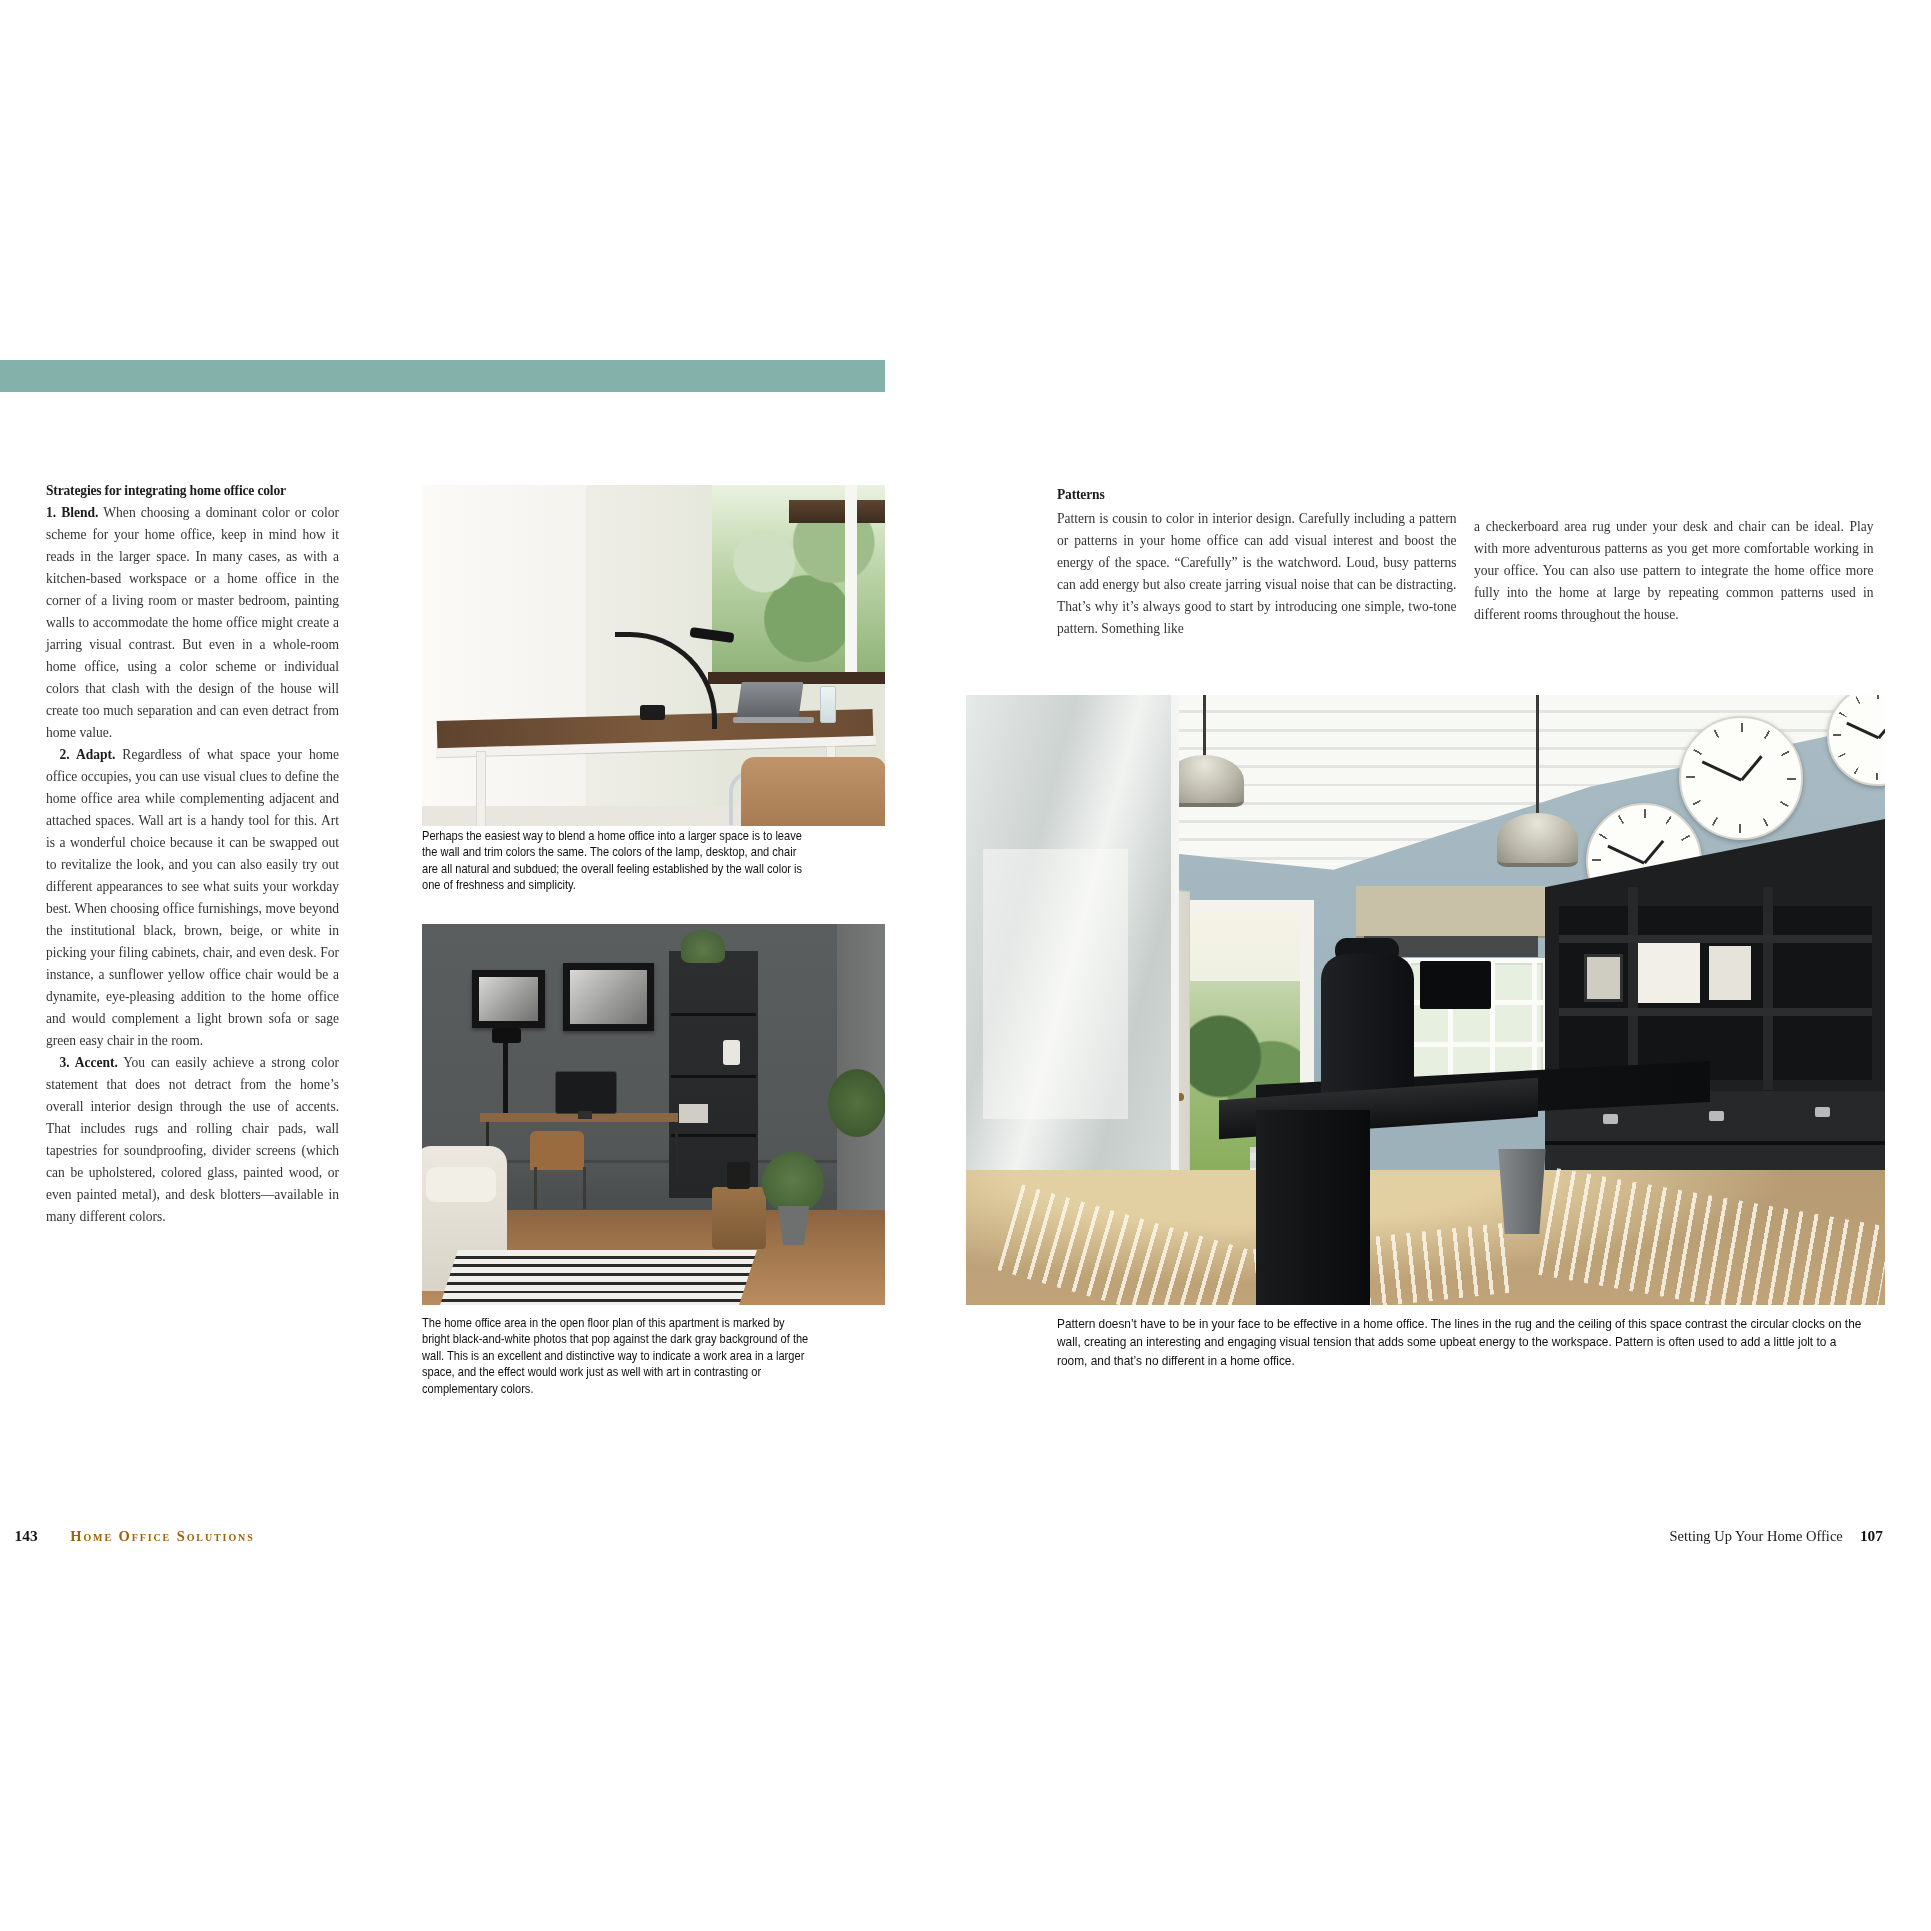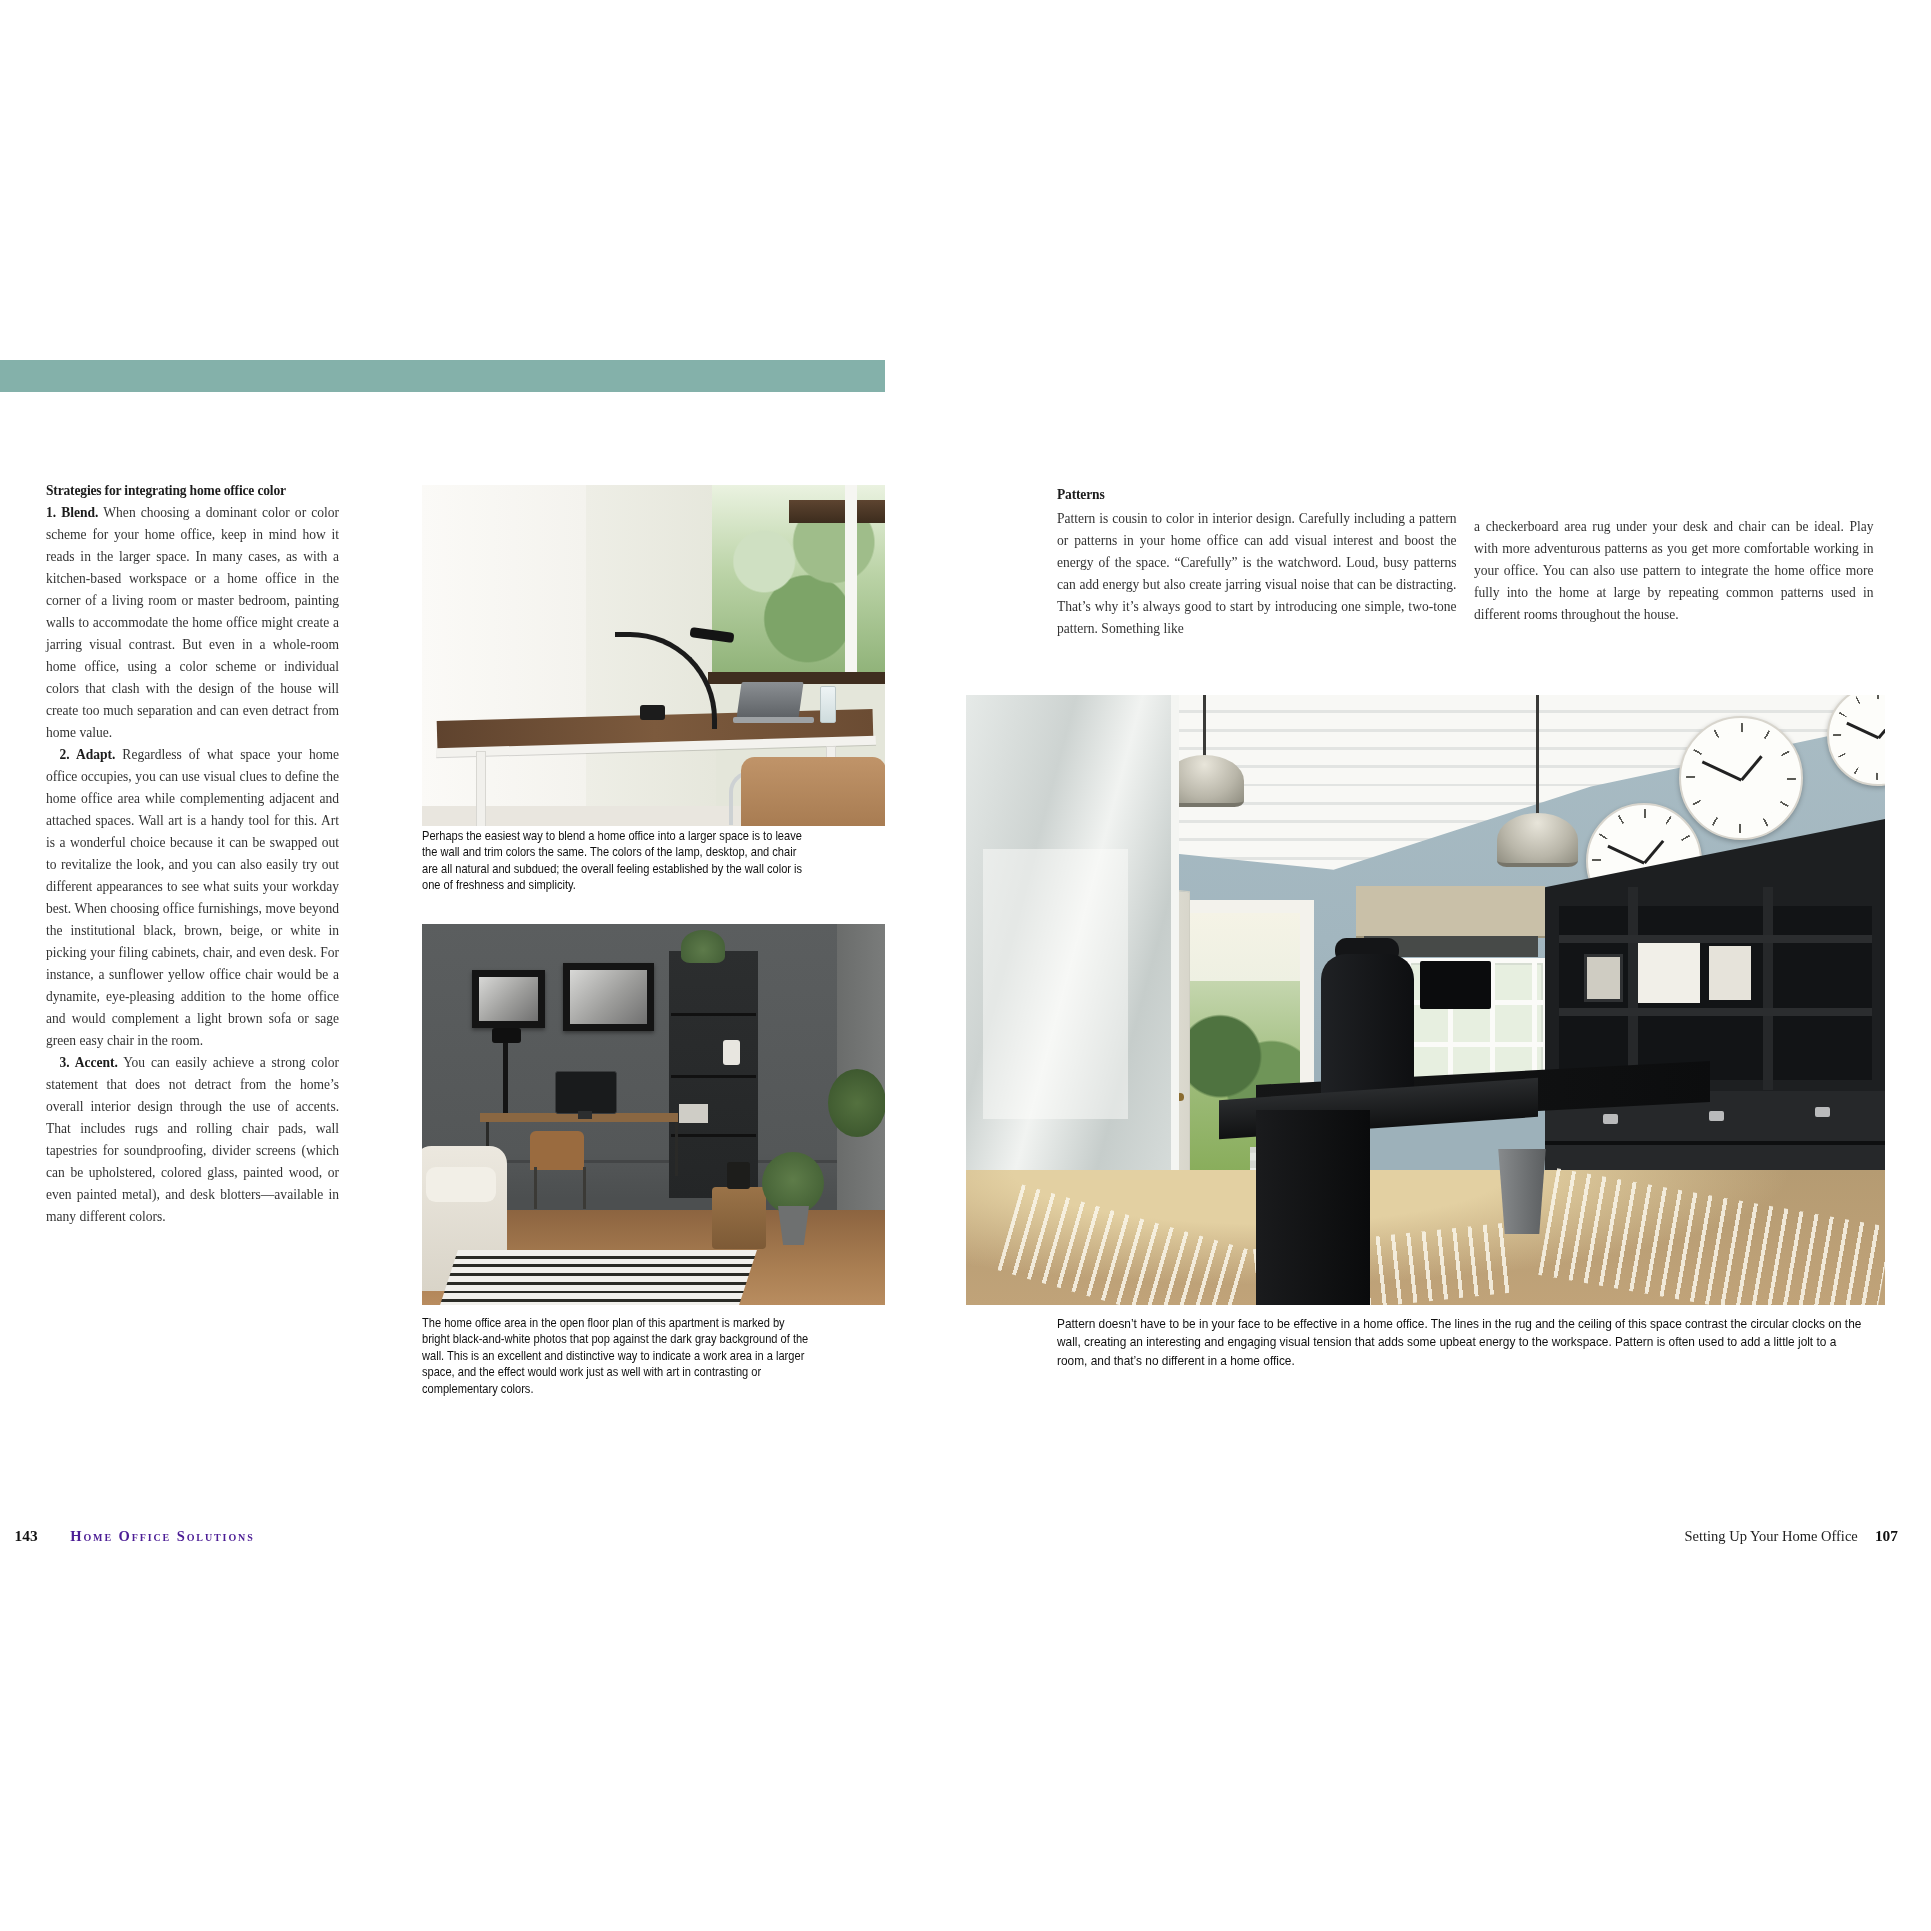--- a/index.html
+++ b/index.html
@@ -11,21 +11,21 @@
   
   .bodycol{font-size:15.4px;line-height:22px;text-align:justify;color:#333;}
   .heading{font-weight:bold;font-size:15.4px;letter-spacing:-0.2px;white-space:nowrap;color:#1c1c1c;}
   .bodycol p{margin:0;}
   .indent{text-indent:15.4px;}
   .lead{font-weight:bold;color:#1c1c1c;}
   .caption{font-family:"Liberation Sans",sans-serif;font-size:12.6px;line-height:16.4px;color:#101010;}
   .caption3{font-family:"Liberation Sans",sans-serif;font-size:13.5px;line-height:18.3px;color:#101010;}
   .footer{font-size:14.5px;color:#222;}
   .pagenum{font-weight:bold;font-size:15.4px;color:#111;}
-  .smallcaps{font-variant:small-caps;font-weight:bold;letter-spacing:1.9px;color:#4c1d95;}
+  .smallcaps{font-variant:small-caps;font-weight:bold;letter-spacing:1.9px;color:#a16207;}
 
   
   .tealbar{left:0;top:360px;width:885px;height:32px;}
 
   
   .photo{position:absolute;overflow:hidden;background:#e8e8e4;}
   .photo *{position:absolute;}
 
   
   .p1{left:422px;top:485px;width:463px;height:341px;background:linear-gradient(90deg,#fbfaf7 0%,#f4f3ee 35%,#ecece3 58%,#e4e6da 63%);}
@@ -312,20 +312,20 @@
       <div class="p3-headrest"></div>
       <div class="p3-chair"></div>
       <div class="p3-monitor"></div>
       <div class="p3-trash"></div>
       <div class="p3-desktop"></div>
       <div class="p3-deskisland"></div>
     </div>
 
     <div class="abs cx caption3" style="left:1057px;top:1315px;width:922px;">Pattern doesn’t have to be in your face to be effective in a home office. The lines in the rug and the ceiling of this space contrast the circular clocks on the wall, creating an interesting and engaging visual tension that adds some upbeat energy to the workspace. Pattern is often used to add a little jolt to a room, and that’s no different in a home office.</div>
 
-    <div class="abs footer" style="right:0;top:1527px;text-align:left;">
+    <div class="abs footer" style="right:15px;top:1527px;text-align:left;">
       <span>Setting Up Your Home Office</span>
       <span class="pagenum" style="margin-left:13.5px;">107</span>
     </div>
   </div>
 
 </div>
 
 
 </body></html>

